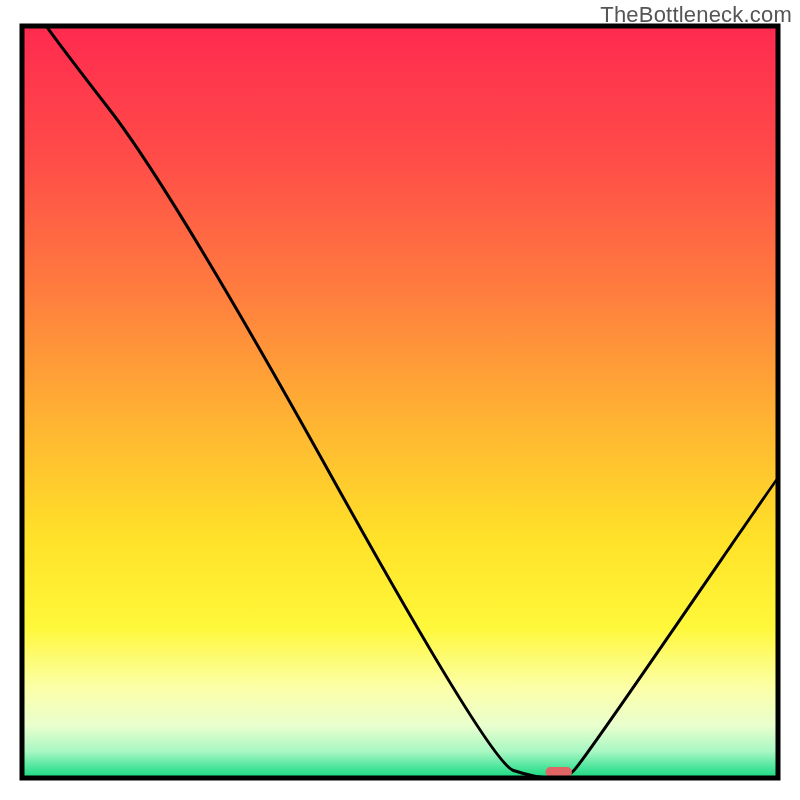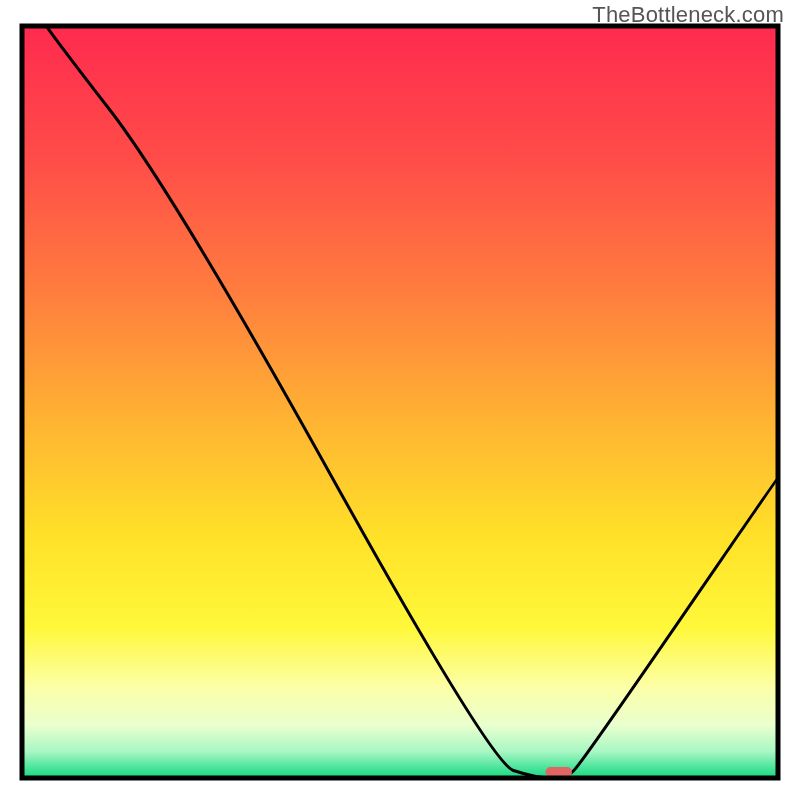--- a/index.html
+++ b/index.html
@@ -11,21 +11,21 @@
     font-family: Arial, Helvetica, sans-serif;
   }
   .chart-container {
     position: relative;
     width: 800px;
     height: 800px;
   }
   .watermark {
     position: absolute;
     top: 2px;
-    right: 16px;
+    right: 8px;
     color: #555;
     font-size: 22px;
     font-weight: 500;
     z-index: 10;
     letter-spacing: 0.2px;
   }
   svg {
     display: block;
   }
 </style>

